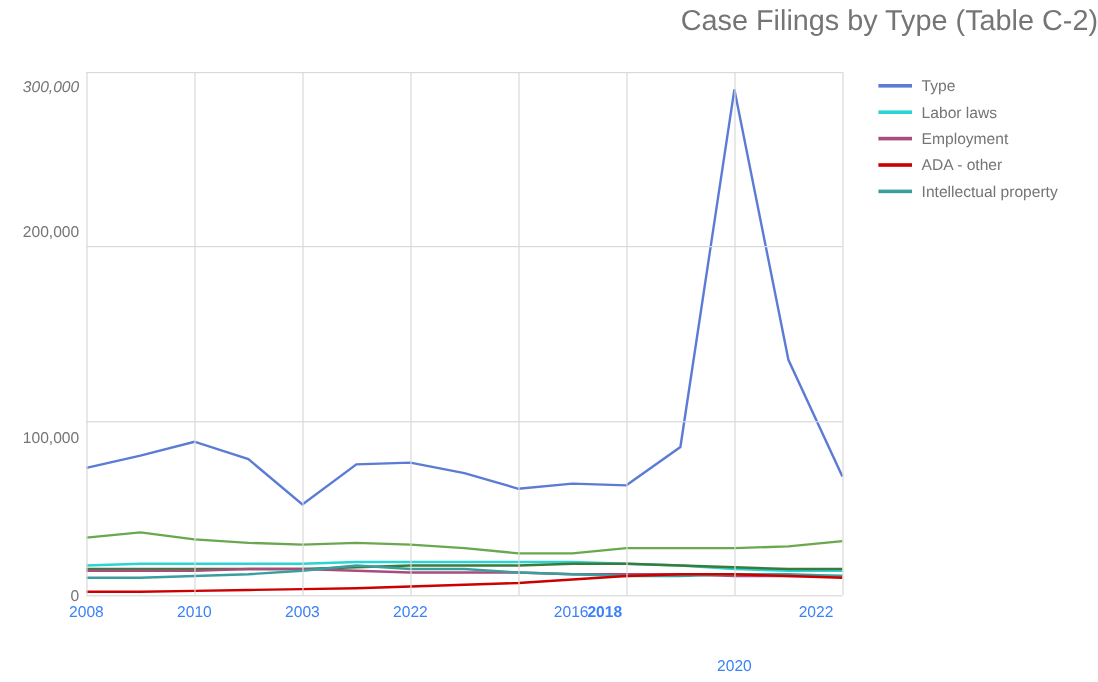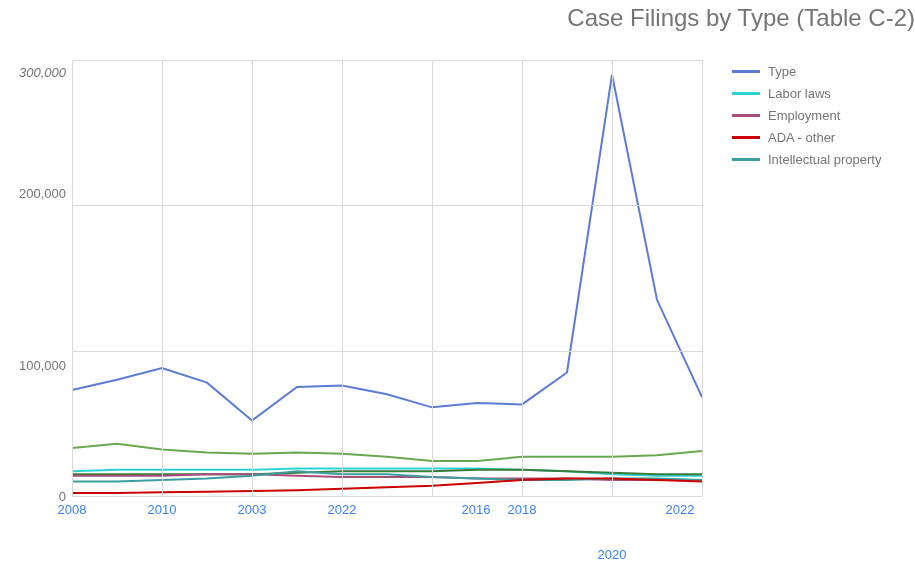--- a/index.html
+++ b/index.html
@@ -64,20 +64,20 @@
       <div class="legend-item">
         <div class="legend-swatch" style="background: rgb(59, 158, 158);"></div>
         <span>Intellectual property</span>
       </div>
     </div>
 <div class="xlabel" style="left: 72px;">2008</div>
     <div class="xlabel" style="left: 162px;">2010</div>
     <div class="xlabel" style="left: 252px;">2003</div>
     <div class="xlabel" style="left: 342px;">2022</div>
     <div class="xlabel" style="left: 432px; margin-left: 44px;">2016</div>
-    <div class="xlabel" style="left: 522px;">2018</div>
+    <div class="xlabel" style="left: 504px; font-weight: bold;">2018</div>
     <div class="xlabel" style="left: 612px; margin-top: 45px;">2020</div>
     <div class="xlabel" style="left: 680px;">2022</div>
     <div class="ylabel" style="top: 496px;">0</div>
     <div class="ylabel" style="top: 350.667px; margin-top: 14px;">100,000</div>
     <div class="ylabel" style="top: 193px;">200,000</div>
     <div class="ylabel" style="top: 72px; font-style: italic;">300,000</div>
   </div>
 
 </body></html>

